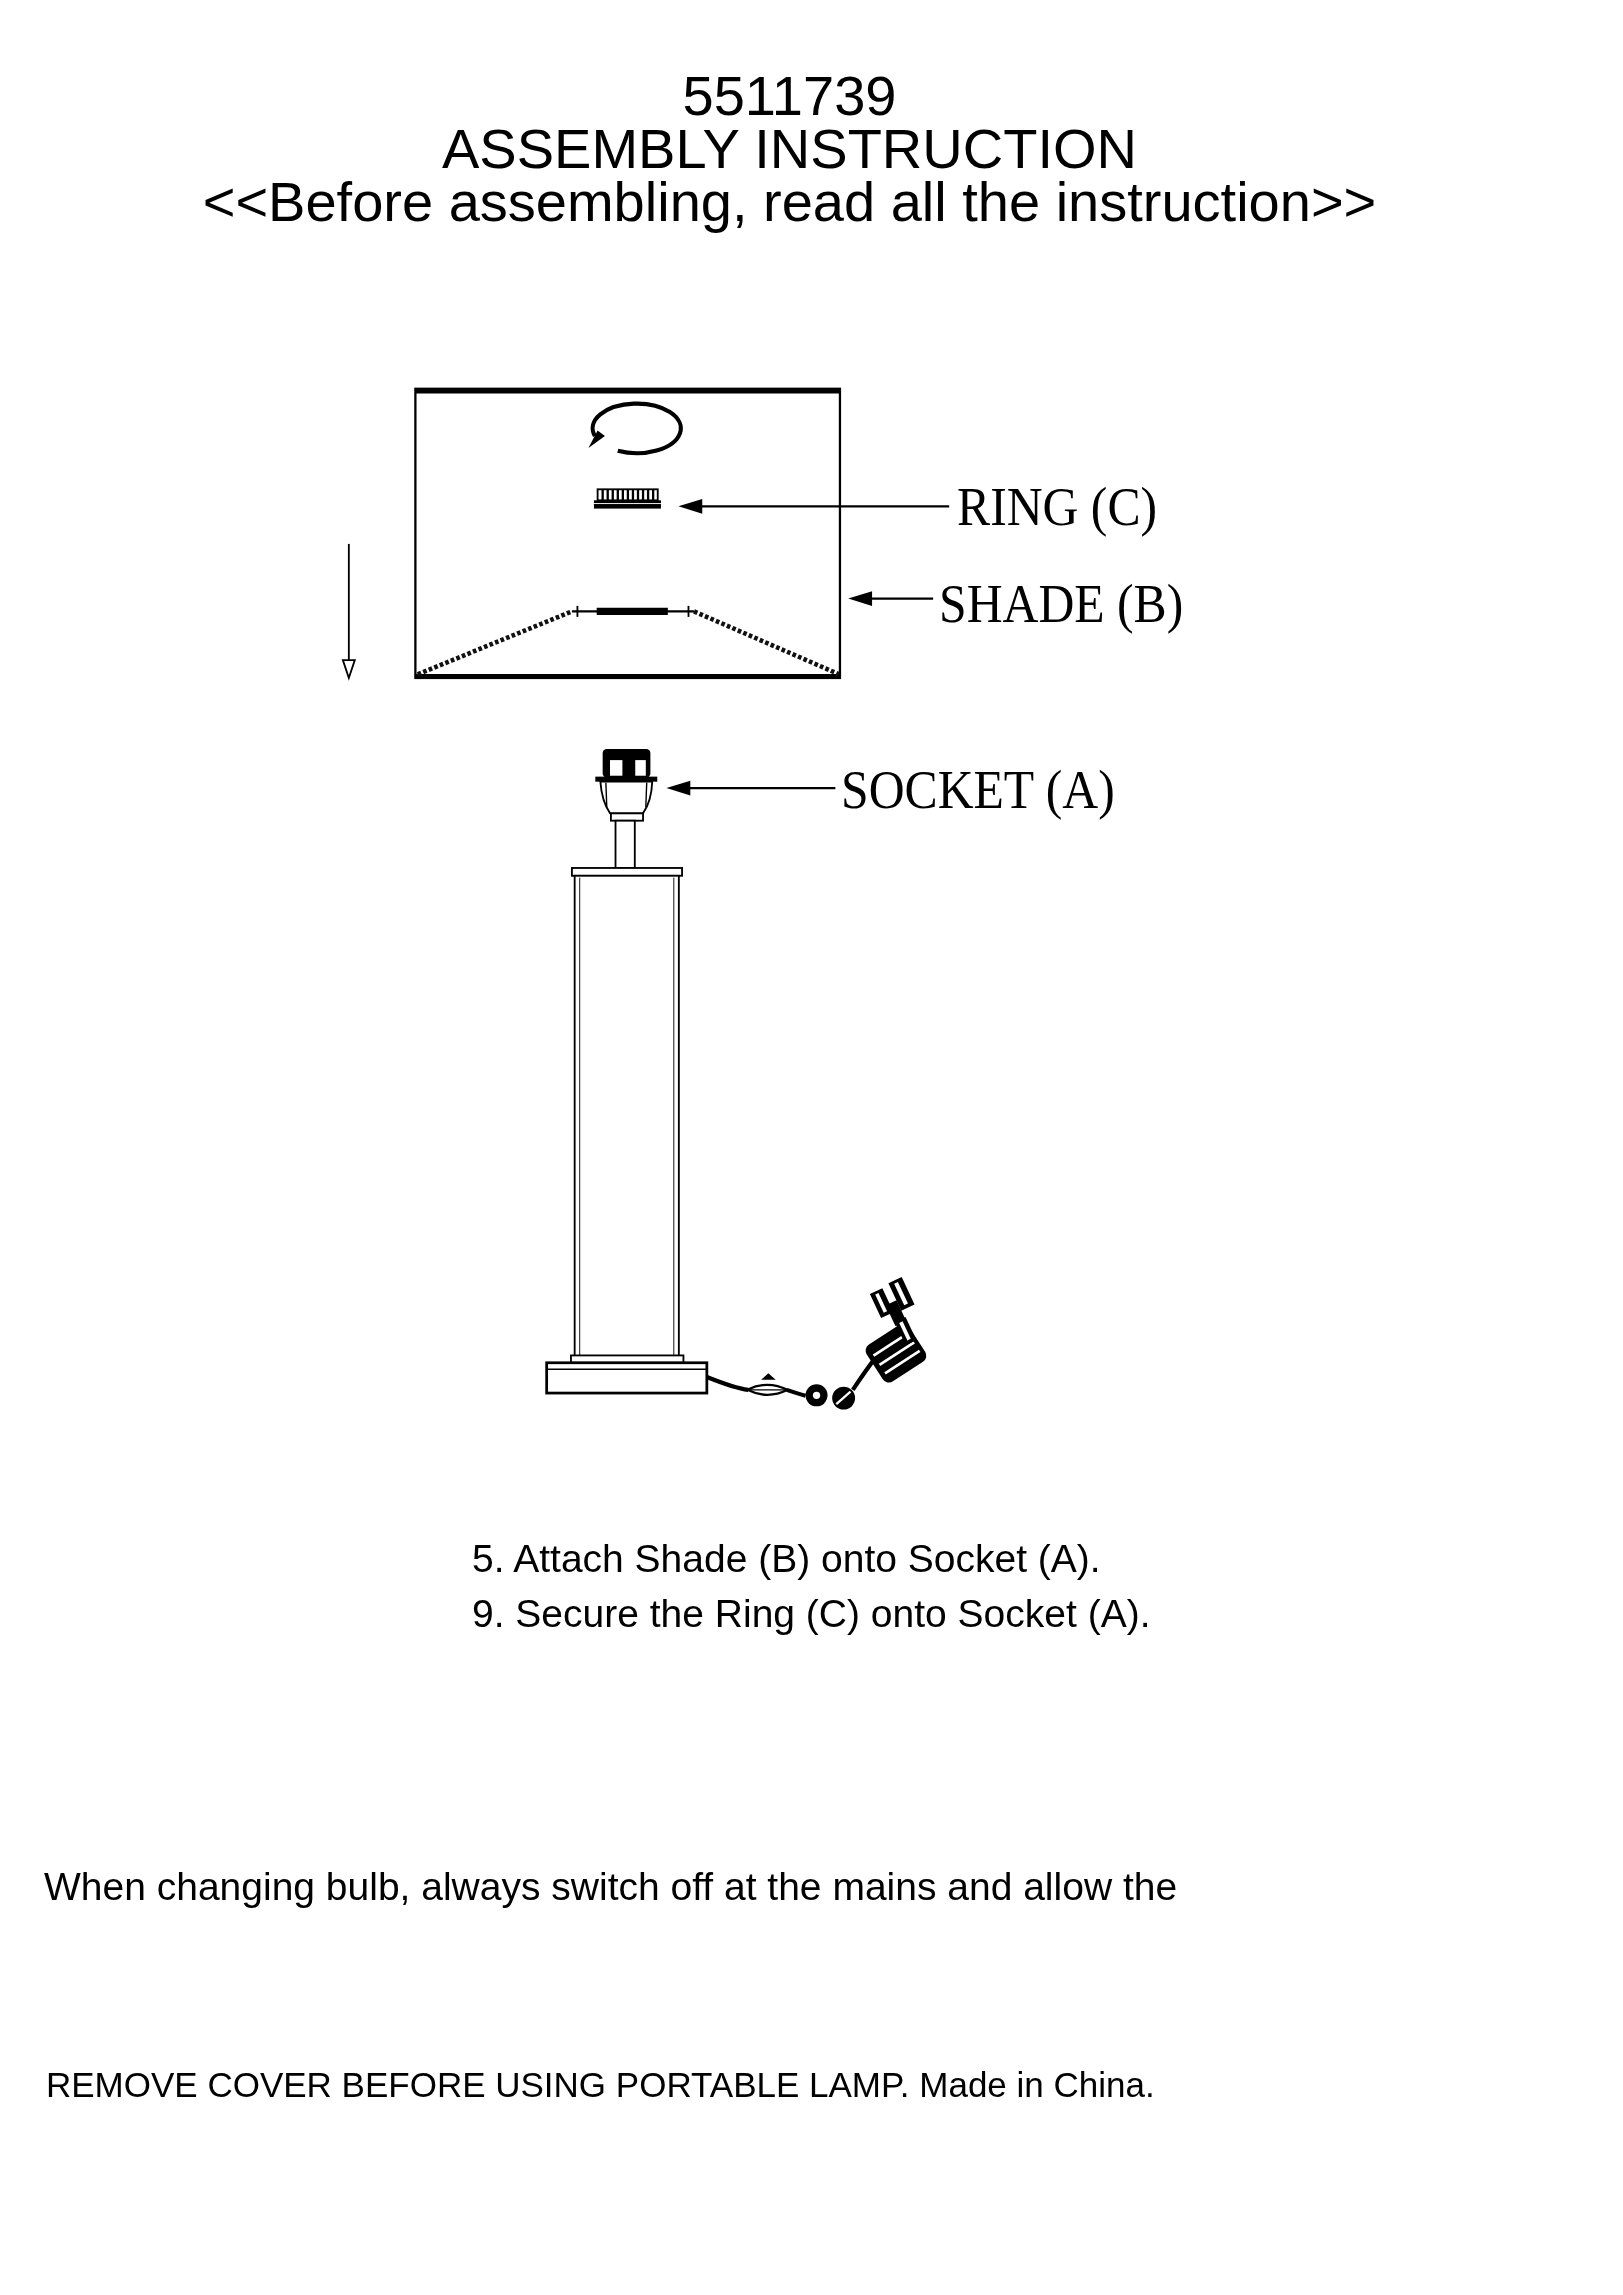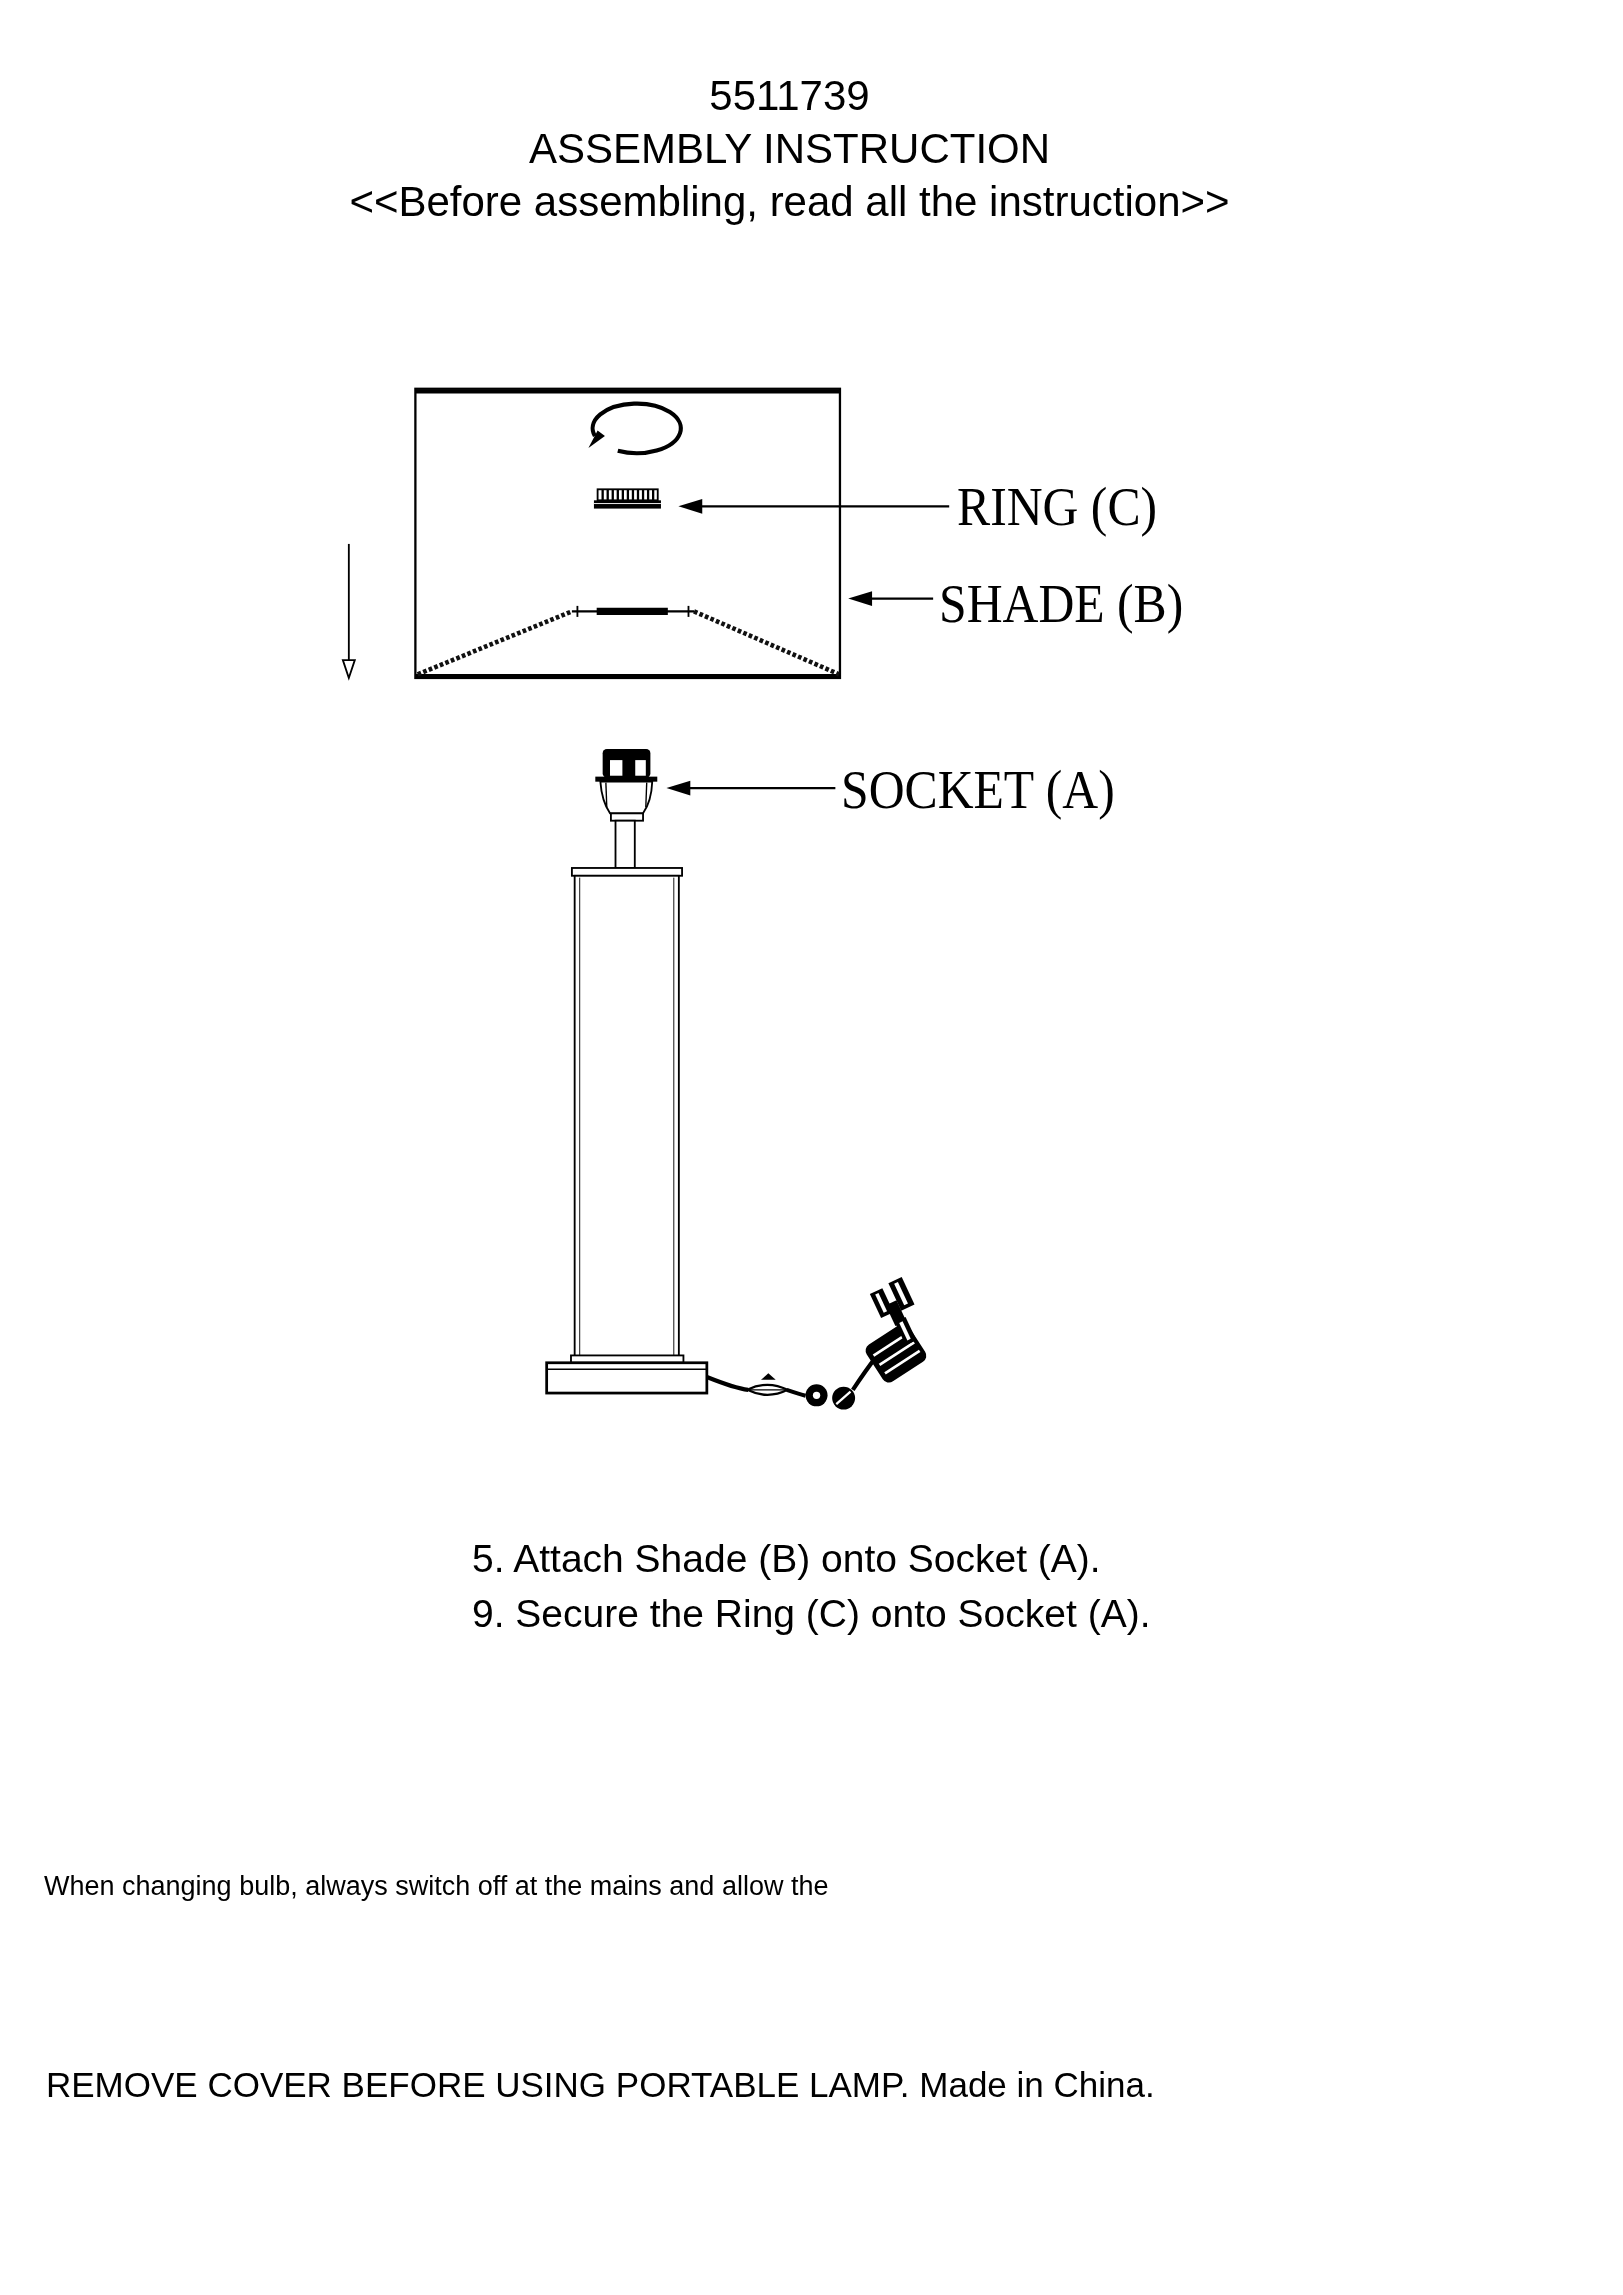--- a/index.html
+++ b/index.html
@@ -1,27 +1,27 @@
 <!DOCTYPE html>
 <html style="font-size:7.3px"><head>
 <meta charset="utf-8">
 <style>
   html,body{margin:0;padding:0;background:#ffffff;}
   #page{position:relative;width:1623px;height:2295px;background:#ffffff;overflow:hidden;
         font-family:"Liberation Sans",sans-serif;color:#000;}
   .diagram{position:absolute;left:0;top:0;width:1623px;height:2295px;}
   .titleblock{position:absolute;left:0;top:69px;width:1579px;text-align:center;
-              font-size:42px;line-height:53px;white-space:nowrap;}
+              font-size:56px;line-height:53px;white-space:nowrap;}
   .partlabel{position:absolute;font-family:"Liberation Serif",serif;font-size:54px;
              line-height:1;white-space:nowrap;transform:scaleX(0.92);transform-origin:left center;}
   #label-ring{left:957px;top:480px;}
   #label-shade{left:939px;top:577px;}
   #label-socket{left:841px;top:763px;}
   .steps{position:absolute;left:472px;top:1531px;font-size:39px;line-height:55px;white-space:nowrap;}
-  .warning{position:absolute;left:44px;top:1862px;font-size:27px;line-height:49px;white-space:nowrap;}
+  .warning{position:absolute;left:44px;top:1862px;font-size:39px;line-height:49px;white-space:nowrap;}
   .footer{position:absolute;left:46px;top:2060px;font-size:35px;line-height:49px;white-space:nowrap;}
 </style>
 </head>
 <body>
 
 <div id="page">
 
   <svg class="diagram" viewBox="0 0 3536 5000" fill="none" stroke="none">
 
     <g>

